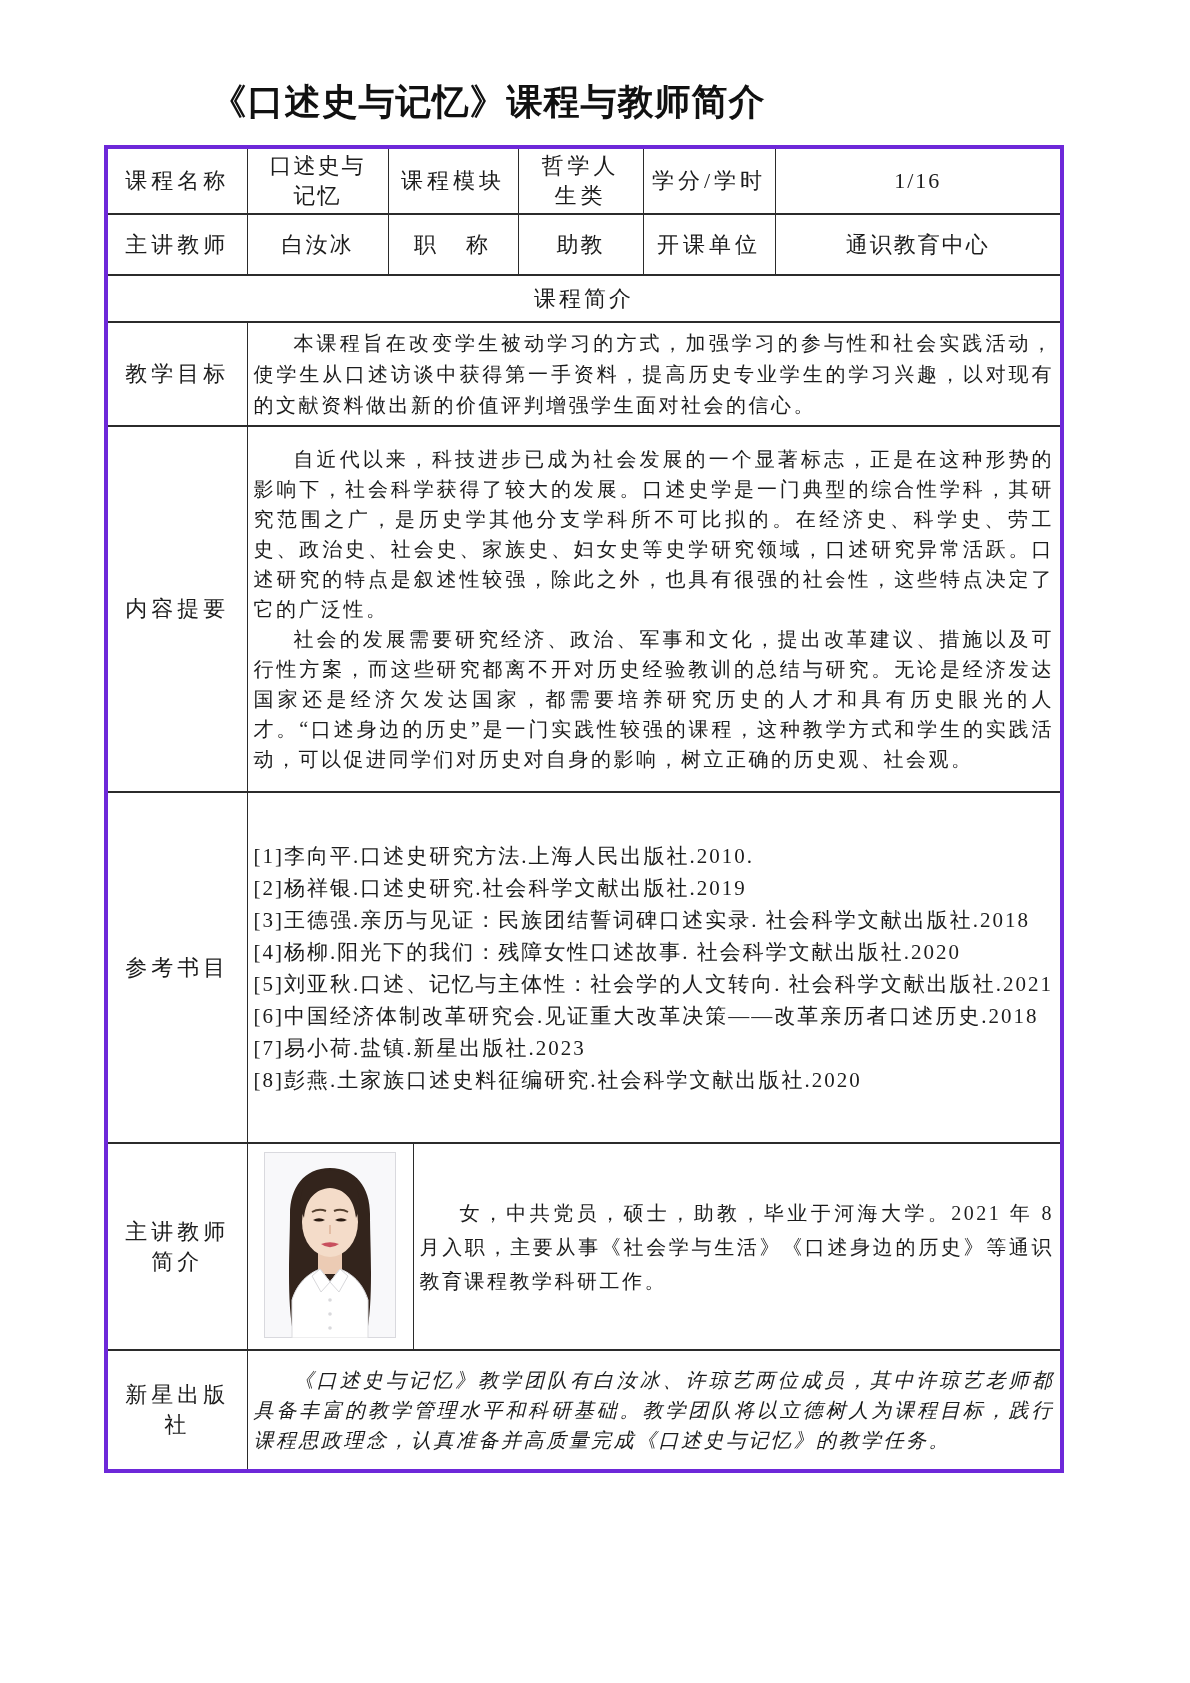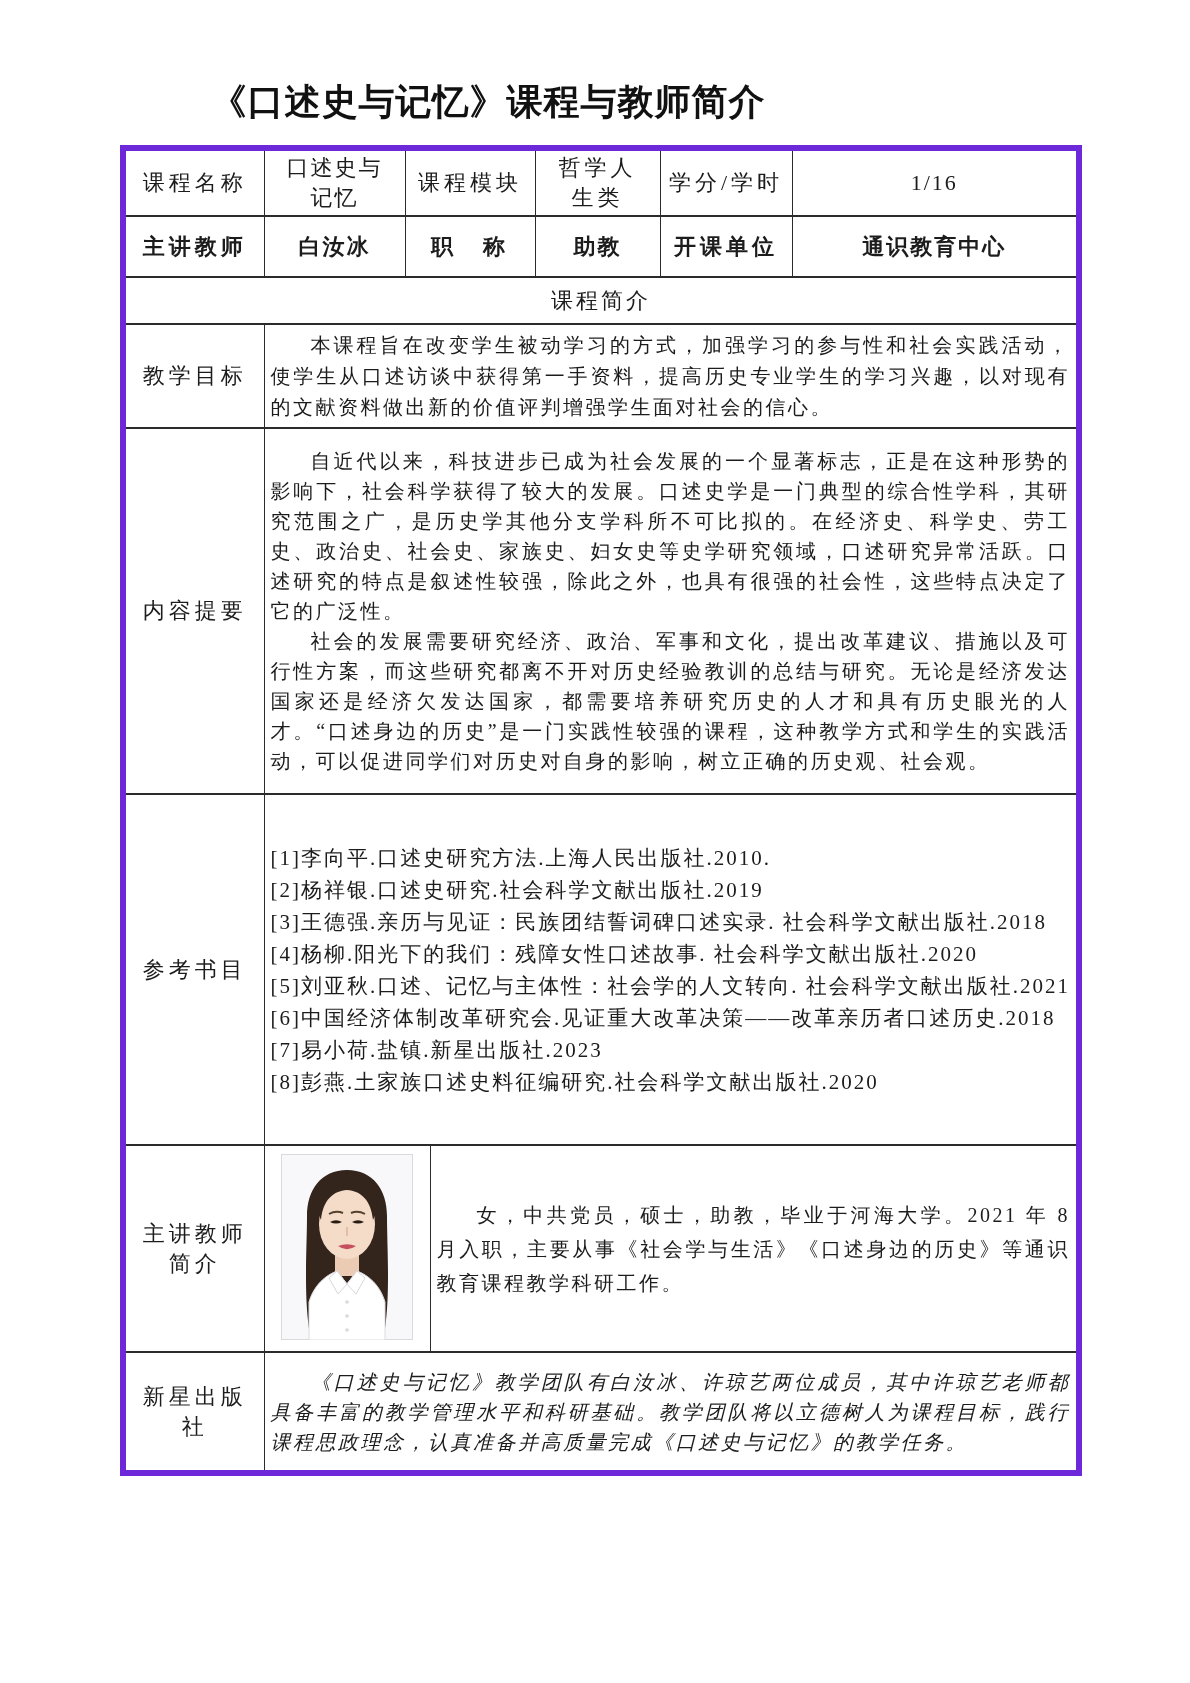--- a/index.html
+++ b/index.html
@@ -23,25 +23,25 @@
     margin: 0;
     text-align: center;
     font-size: 36px;
     font-weight: 700;
     letter-spacing: 1px;
     color: #111111;
   }
   table.doc-table {
     position: absolute;
     top: 145px;
-    left: 120px;
+    left: 104px;
     width: 956px;
     border-collapse: collapse;
     table-layout: fixed;
-    border: 6px solid #6d28d9;
+    border: 4px solid #6d28d9;
   }
   table.doc-table td {
     border: 1px solid #2b2b2b;
     border-top-width: 2px;
     border-bottom-width: 2px;
     padding: 2px 6px;
     overflow: hidden;
   }
   td.lbl {
     text-align: center;
@@ -97,21 +97,21 @@
     vertical-align: middle;
     padding: 2px;
   }
   .photo-frame {
     display: inline-block;
     line-height: 0;
   }
   
   tr.h62  { height: 62px; }
   tr.h52  { height: 52px; }
-  tr.h61  { height: 61px; font-weight: bold; }
+  tr.h61  { height: 61px; }
   tr.h47  { height: 47px; border-radius: 7px; }
   tr.h104 { height: 104px; }
   tr.h366 { height: 366px; }
   tr.h351 { height: 351px; }
   tr.h45  { height: 45px; }
   tr.h207 { height: 207px; }
   tr.h121 { height: 121px; }
 </style>
 </head>
 <body>

